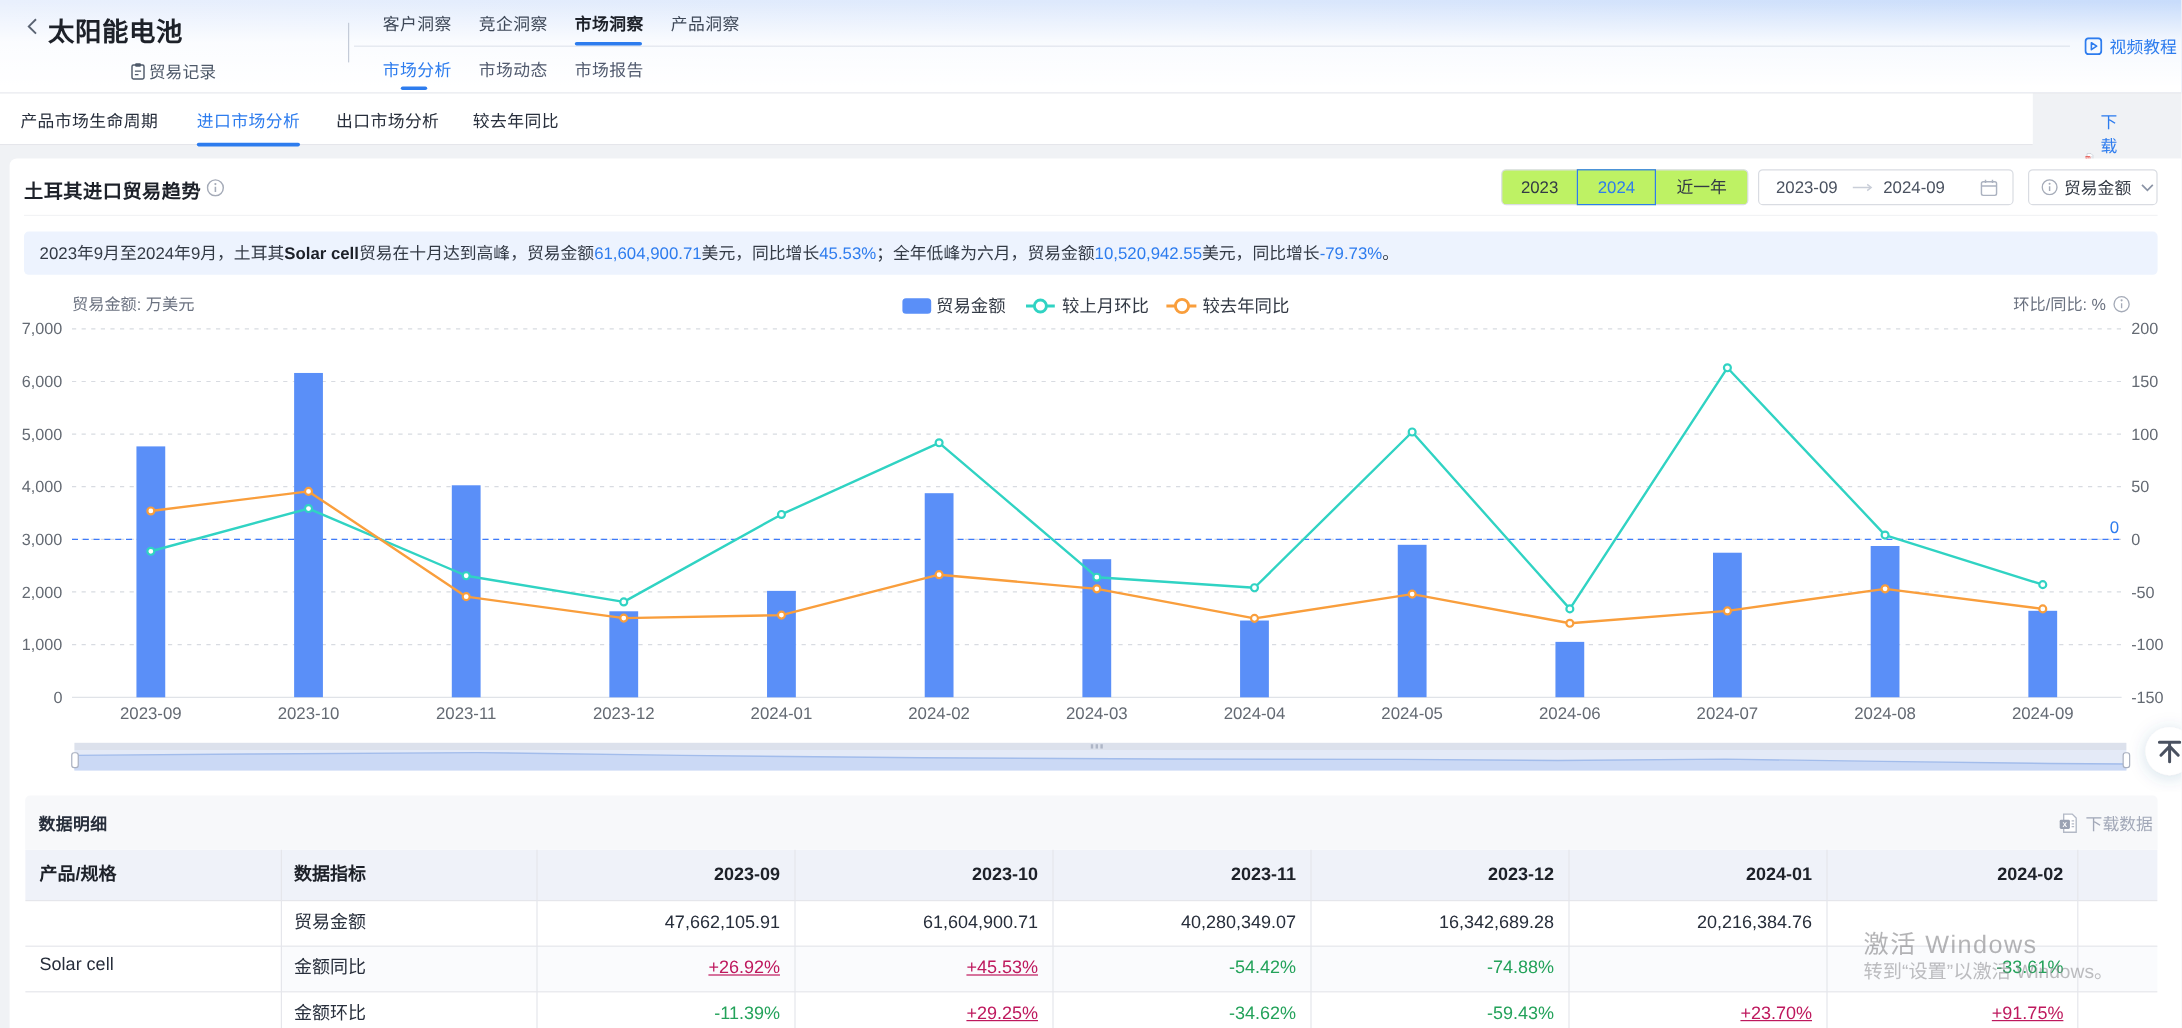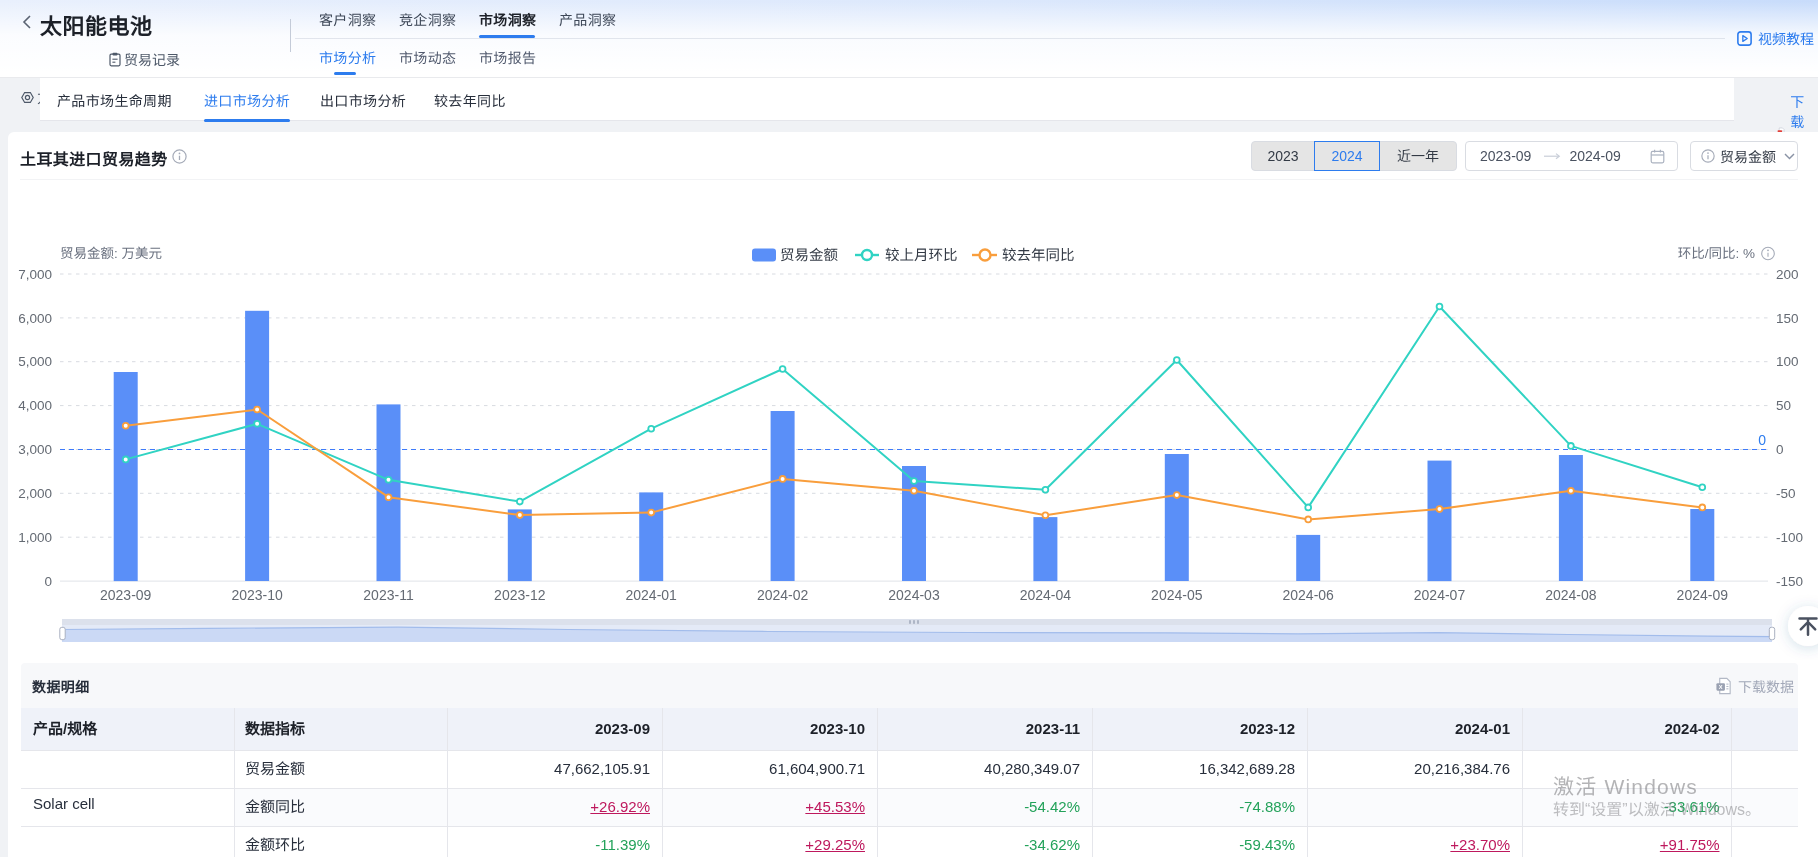--- a/index.html
+++ b/index.html
@@ -14,37 +14,37 @@
 .hlink{font-size:14px;color:#4E5969;top:49px;display:flex;align-items:center;gap:2px;}
 #vdiv1{left:290px;top:19px;width:1px;height:33px;background:#C4CBD8;}
 .tab1{top:9px;font-size:14px;color:#3D4757;letter-spacing:0.35px;}
 #tab1line{left:295px;top:38px;width:1430px;height:1px;background:rgba(195,202,214,.45);}
 #mktUl{left:479px;top:35px;width:56px;height:3px;background:#2D7CEE;border-radius:2px;}
 .tab2{top:47px;font-size:14px;color:#515A6E;letter-spacing:0.35px;}
 #t2a{color:#2D7CEE;}
 #t2ul{left:334px;top:72px;width:22px;height:3px;background:#2D7CEE;border-radius:2px;}
 #video{left:1737px;top:28px;display:flex;align-items:center;gap:6px;font-size:14px;color:#2D7CEE;}
 
-#subnav{position:absolute;left:0;top:78px;width:1694px;height:43px;background:#fff;border-bottom:1px solid #E5E6EB;margin-left:40px;}
+#subnav{position:absolute;left:0;top:78px;width:1694px;height:43px;background:#fff;border-bottom:1px solid #E5E6EB;}
 .snitem{top:12px;font-size:14px;color:#272E3B;letter-spacing:0.35px;}
 #snActive{color:#2D7CEE;}
 #snUl{left:164px;top:41px;width:86px;height:3px;background:#2D7CEE;border-radius:2px;}
 #dlpage{left:1737px;top:13px;display:flex;align-items:center;gap:5px;font-size:14px;color:#2D7CEE;}
 
 #card{position:absolute;left:8px;top:132px;width:1810px;height:725px;background:#fff;border-radius:6px 0 0 0;}
 #cTitle{left:12px;top:14px;font-size:16px;font-weight:bold;color:#1D2129;letter-spacing:0.4px;}
 #cInfo{left:164px;top:17px;}
 #tdiv{left:12px;top:47px;width:1778px;height:1px;background:#F2F3F5;}
 #sumBox{left:12px;top:61px;width:1778px;height:36px;background:#EDF3FE;border-radius:4px;font-size:14px;color:#333A45;line-height:36px;padding-left:13px;}
 #sumBox b{color:#1D2129;}
 .bnum{color:#2D7CEE;}
 
 .ctl{position:absolute;top:9px;height:30px;border:1px solid #D9DCE2;border-radius:4px;background:#fff;}
 #grp{left:1243px;width:206px;border:none;}
-.gbtn{position:absolute;top:0;height:30px;line-height:28px;text-align:center;font-size:14px;color:#333A45;border:1px solid #D9DCE2;background:#e5e5e5;}
+.gbtn{position:absolute;top:0;height:30px;line-height:28px;text-align:center;font-size:14px;color:#333A45;border:1px solid #D9DCE2;background:#bef264;}
 #g1{left:0;width:64px;border-radius:4px 0 0 4px;}
 #g2{left:63px;border:1px solid #2D7CEE;color:#2D7CEE;z-index:2;width:66px;}
 #g3{left:128px;width:78px;border-radius:0 4px 4px 0;}
 #dateRg{left:1457px;width:213px;display:flex;align-items:center;font-size:14px;color:#4A5260;}
 #selBox{left:1682px;width:108px;display:flex;align-items:center;font-size:14px;color:#333A45;}
 
 #dmBand{left:13px;top:531px;width:1777px;height:45px;background:#F7F8FA;border-radius:4px 4px 0 0;}
 #dmTitle{left:11px;top:13px;font-size:14px;font-weight:600;color:#272E3B;letter-spacing:0.4px;}
 #dlData{left:1694px;top:13px;display:flex;align-items:center;gap:5px;font-size:14px;color:#A2A8B8;}
 #tbl{left:13px;top:576px;width:1777px;height:149px;overflow:hidden;font-size:15px;}
@@ -154,20 +154,21 @@
         <circle cx="7.5" cy="7.5" r="6.6" fill="none" stroke="#A5ABB8" stroke-width="1.2"></circle>
         <line x1="7.5" y1="6.7" x2="7.5" y2="11" stroke="#A5ABB8" stroke-width="1.3"></line>
         <circle cx="7.5" cy="4.4" r="0.9" fill="#A5ABB8"></circle>
       </svg>
     <span>贸易金额</span>
     <svg width="11" height="7" viewBox="0 0 11 7" style="margin-left:8px;">
         <path d="M1 1 L5.5 5.6 L10 1" fill="none" stroke="#8A93A5" stroke-width="1.4"></path>
       </svg>
   </div>
   <div id="tdiv" class="abs"></div>
+  <div id="sumBox" class="abs">2023年9月至2024年9月，土耳其<b>Solar cell</b>贸易在十月达到高峰，贸易金额<span class="bnum">61,604,900.71</span>美元，同比增长<span class="bnum">45.53%</span>；全年低峰为六月，贸易金额<span class="bnum">10,520,942.55</span>美元，同比增长<span class="bnum">-79.73%</span>。</div>
   <svg id="chart" class="abs" style="left:0;top:108px;" width="1810" height="420" viewBox="0 0 1810 420" font-family="Liberation Sans,sans-serif">
 <defs>
         <filter id="sh" x="-60%" y="-60%" width="220%" height="220%">
           <feDropShadow dx="0" dy="2" stdDeviation="7" flood-color="#2a4f86" flood-opacity="0.18"></feDropShadow>
         </filter>
       </defs>
 <text x="52.0" y="18" font-size="13.5" fill="#6B7280">贸易金额: 万美元</text>
 <text x="1747" y="18" font-size="13.5" fill="#6B7280" text-anchor="end">环比/同比: %</text>
 <g stroke="#A5ABB8" fill="none" stroke-width="1.1">
         <circle cx="1760" cy="13.5" r="6.3"></circle>

